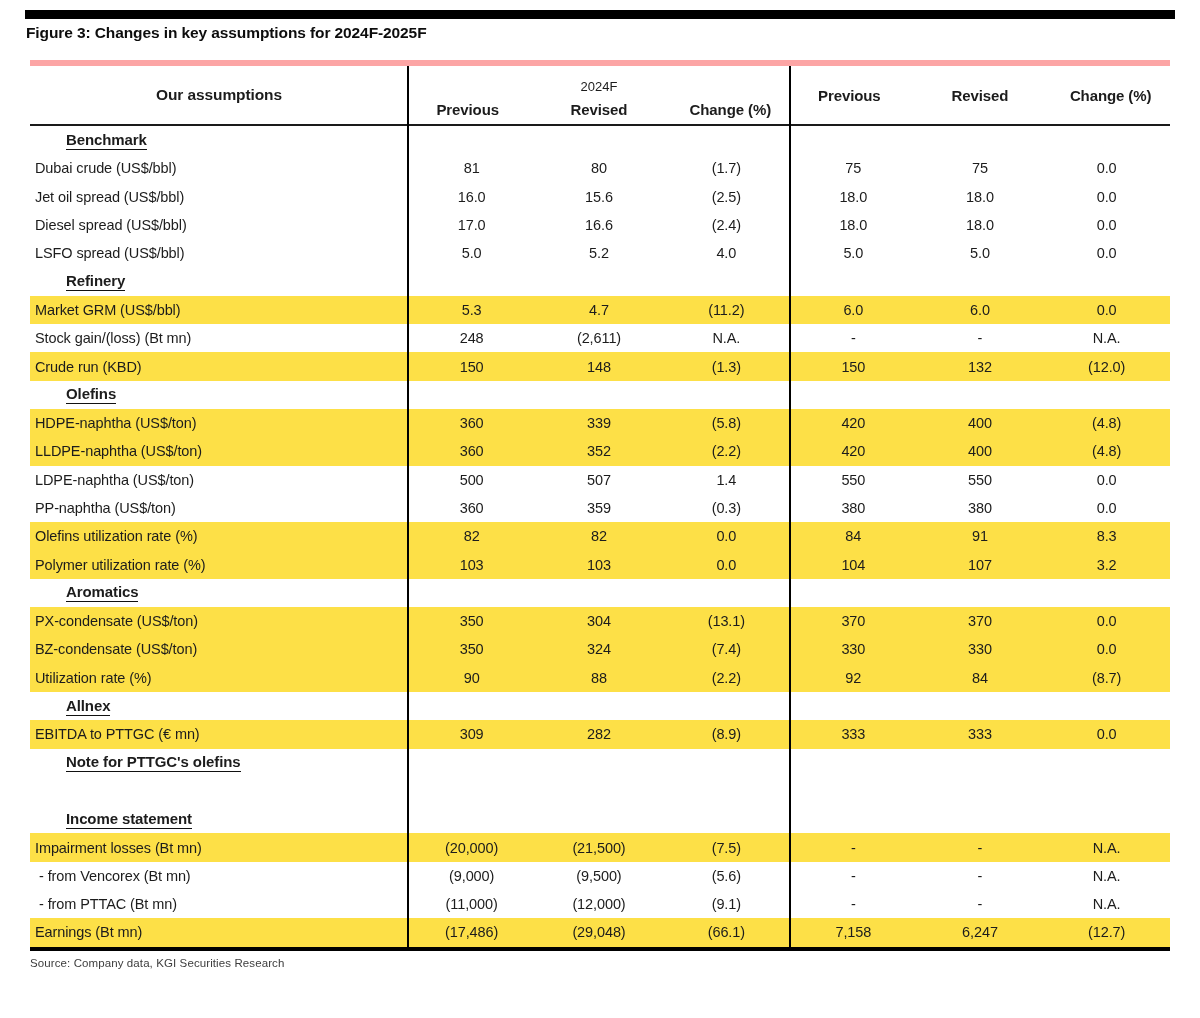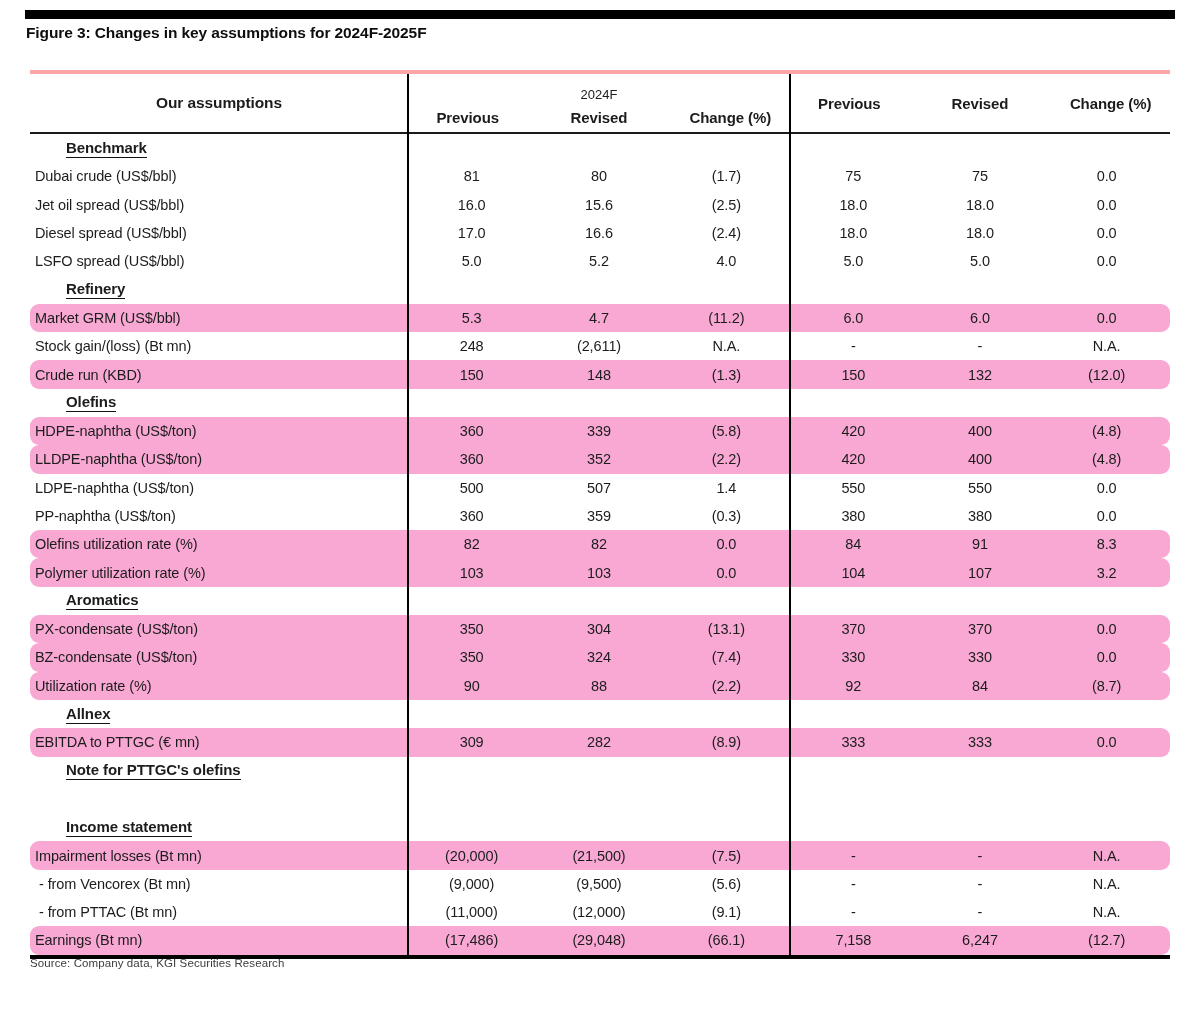--- a/index.html
+++ b/index.html
@@ -17,22 +17,22 @@
     position: absolute; top: 10px; left: 25px; width: 1150px; height: 9px;
     background: #000;
   }
   .figure-title {
     position: absolute; top: 24px; left: 26px;
     font-size: 15.5px; font-weight: bold; color: #0d0d0d;
     letter-spacing: -0.1px;
   }
 
   .table-wrap {
-    position: absolute; top: 70px; left: 30px; width: 1140px;
-    border-top: 4px solid #fca5a5;
+    position: absolute; top: 60px; left: 30px; width: 1140px;
+    border-top: 6px solid #fca5a5;
     border-bottom: 4px solid #000;
   }
 
   
   .thead {
     display: grid; grid-template-columns: 378px 382px 380px;
     height: 60px; border-bottom: 2px solid #1a1a1a;
   }
   .col1head {
     display: flex; align-items: center; justify-content: center;
@@ -51,21 +51,21 @@
 
   
   .trow {
     height: 28.3px;
     display: grid;
     grid-template-columns: 378px 127.3px 127.4px 127.3px 126.7px 126.6px 126.7px;
     align-items: center;
     font-size: 14.5px;
     letter-spacing: -0.1px;
   }
-  .trow.shaded { background: #f9a8d4; border-radius: 9px; }
+  .trow.shaded { background: #fde047; }
   .cell.label { padding-left: 5px; white-space: nowrap; overflow: hidden; }
   .cell.label.indent { padding-left: 9px; }
   .cell.val { text-align: center; white-space: nowrap; }
   .trow.section .cell.label { font-weight: bold; font-size: 15px; }
   .underlined { display: inline-block; border-bottom: 1.6px solid #111; padding-bottom: 1px; margin-left: 31px; }
 
   
   .vline {
     position: absolute; top: 0; bottom: 0; width: 1.6px; background: #000;
   }

